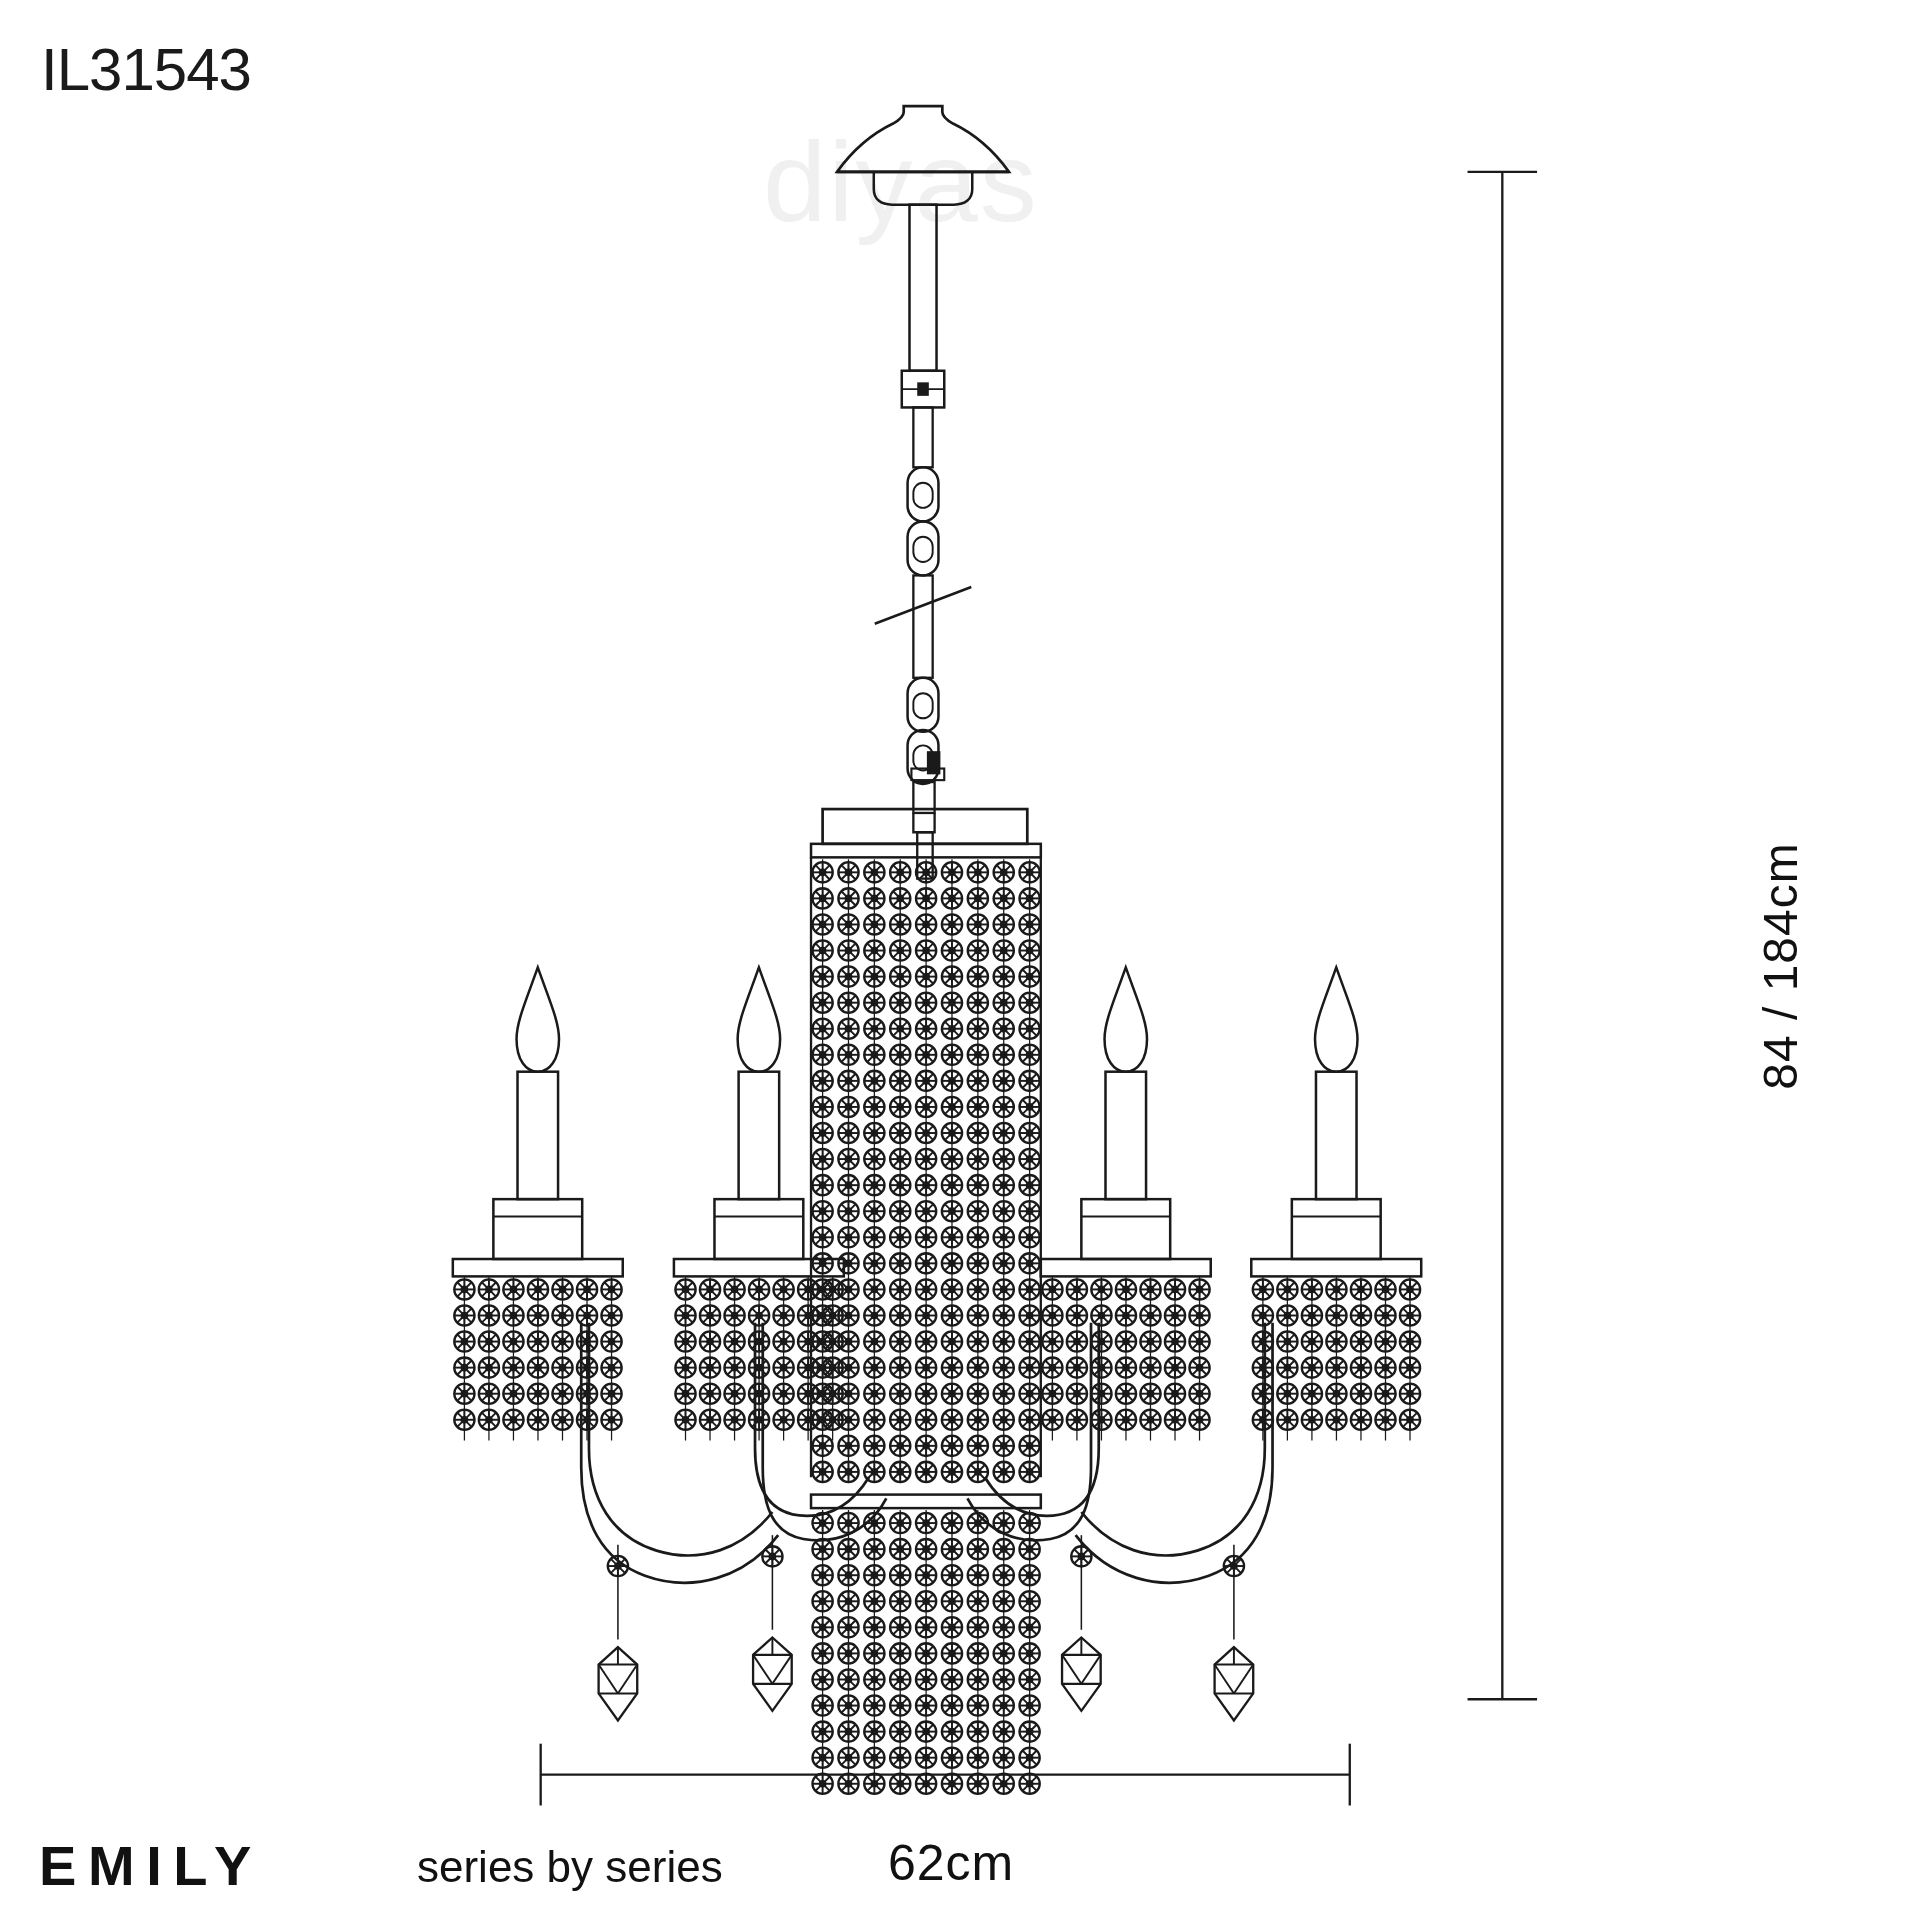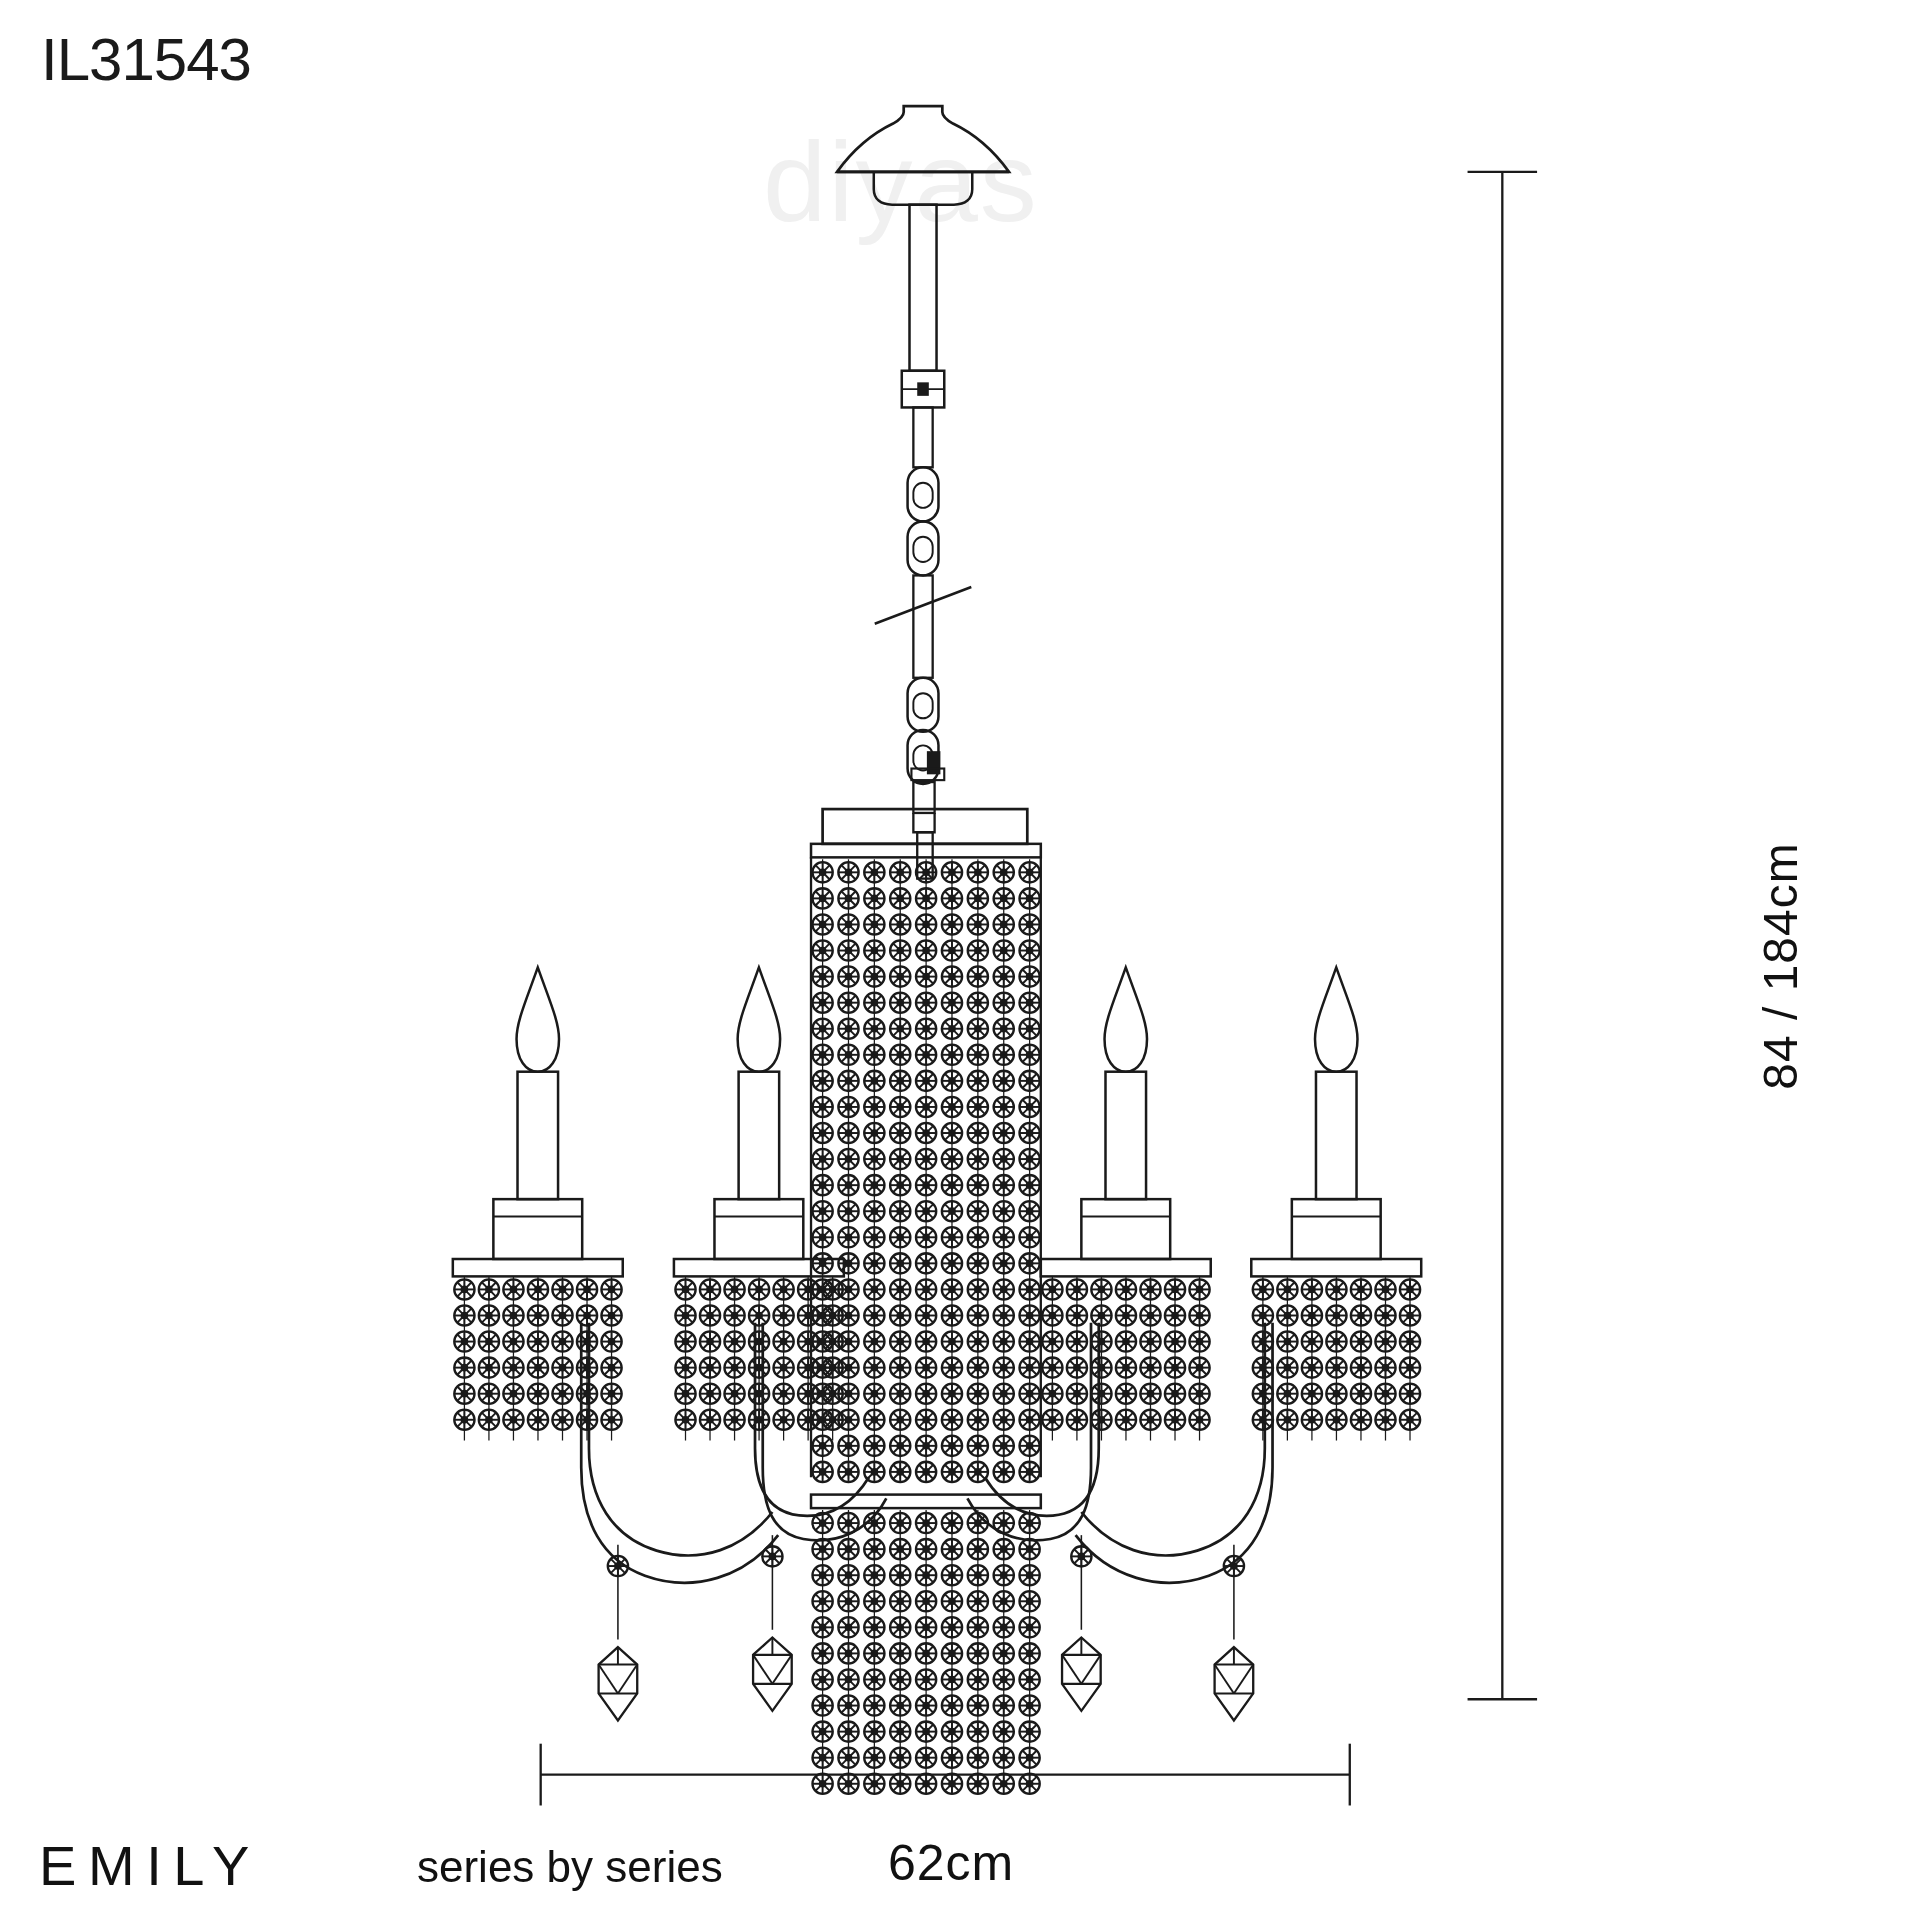--- a/index.html
+++ b/index.html
@@ -20,35 +20,35 @@
     position: absolute;
     left: 0; top: 0;
     width: 1931px;
     height: 1931px;
   }
 
   
   .product-code {
     position: absolute;
     left: 41px;
-    top: 25px;
+    top: 35px;
     font-size: 60px;
     letter-spacing: -1px;
     font-weight: 400;
     color: #1a1a1a;
     white-space: nowrap;
   }
 
   
   .series-name {
     position: absolute;
     left: 39px;
     bottom: 33px;
     font-size: 56px;
-    font-weight: 400;
+    font-weight: 700;
     letter-spacing: 11.6px;
     color: #111111;
     white-space: nowrap;
   }
   .series-by {
     position: absolute;
     left: 417px;
     bottom: 39px;
     font-size: 44px;
     font-weight: 400;

